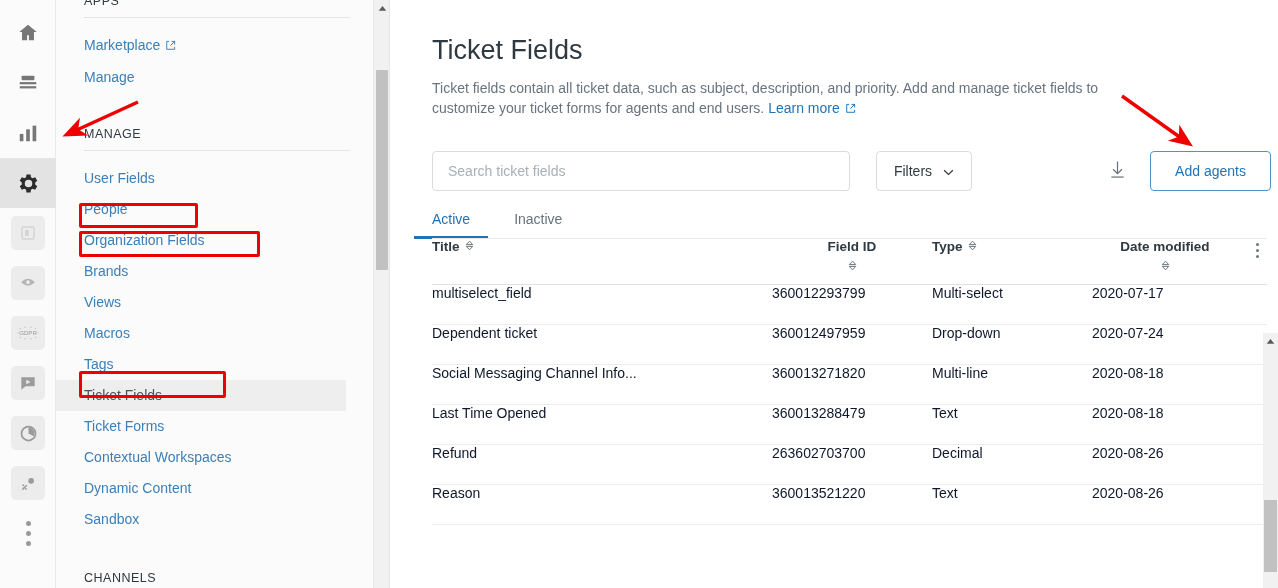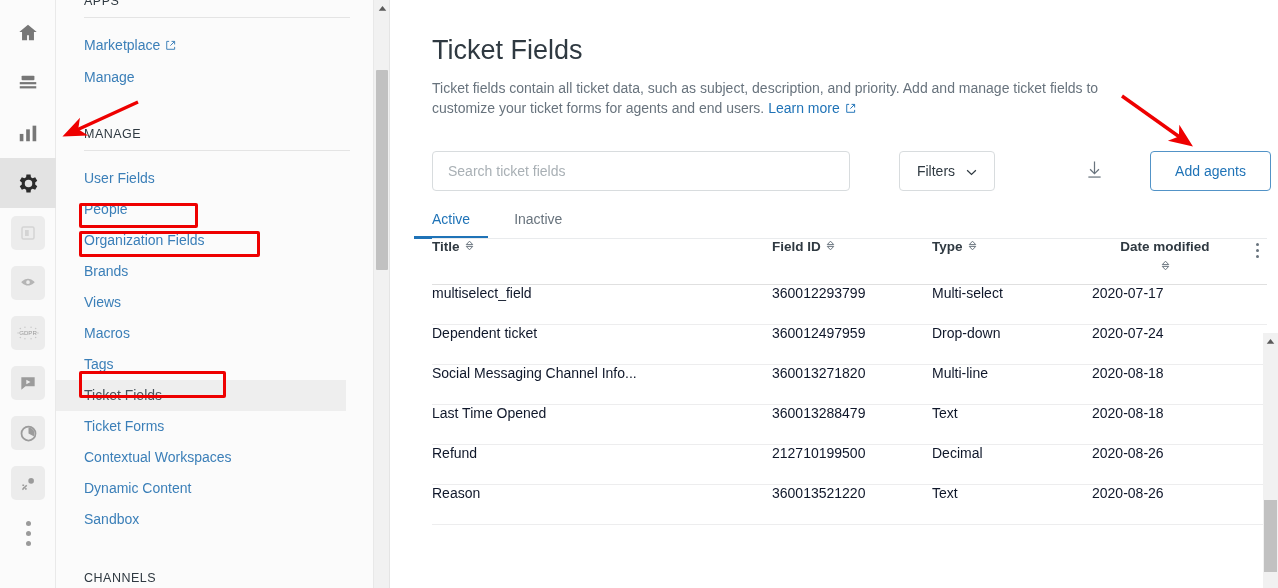--- a/index.html
+++ b/index.html
@@ -77,21 +77,21 @@
   .main { flex: 1; height: 588px; position: relative; background: #fff; overflow: hidden; }
   .main-pad { padding: 34px 0 0 42px; }
   .page-title {
     font-size: 27px; color: #2f3941; font-weight: 400; margin: 0 0 12px 0; line-height: 32px;
   }
   .page-desc {
     font-size: 14px; color: #68737d; line-height: 20px; max-width: 690px; margin: 0;
   }
   .page-desc a { color: #1f73b7; text-decoration: none; }
 
-  .toolbar { display: flex; align-items: center; margin-top: 32px; padding-right: 4px; gap: 23px; }
+  .toolbar { display: flex; align-items: center; margin-top: 32px; padding-right: 4px; }
   .search-box {
     width: 418px; height: 40px; border: 1px solid #d8dcde; border-radius: 4px;
     background: #fff; display: flex; align-items: center; padding: 0 13px;
   }
   .search-box input {
     border: 0; outline: 0; width: 100%; font-size: 14px; color: #2f3941;
     font-family: "Liberation Sans", sans-serif; background: transparent;
   }
   .search-box input::placeholder { color: #a9b0b5; }
   .filters-btn {
@@ -131,21 +131,21 @@
   
   .table { width: 835px; margin-top: 0; }
   .trow { display: flex; align-items: flex-start; border-bottom: 1px solid #ededee; height: 40px; }
   .thead { height: 46px; border-bottom: 1px solid #e0e0e0; }
   .th {
     font-size: 13.5px; color: #2f3941; font-weight: bold; display: flex;
     align-items: center; gap: 5px; cursor: pointer;
   }
   .td { font-size: 14px; color: #0f172a; }
   .c-title { width: 340px; }
-  .c-id    { width: 160px; }
+  .c-id    { width: 160px; flex-direction: column; }
   .c-type  { width: 160px; }
   .c-date  { width: 146px; flex-direction: column; }
   .c-menu  { flex: 1; display: flex; justify-content: flex-end; padding-right: 4px; }
   .kebab { display: flex; flex-direction: column; gap: 3px; cursor: pointer; padding: 4px; }
   .kebab i { width: 3px; height: 3px; background: #68737d; border-radius: 50%; display: block; }
   .sort-ic { display: inline-block; }
 
   
   .tbl-scroll {
     position: absolute; right: 0; top: 333px; width: 15px; height: 255px;
@@ -452,21 +452,21 @@
         </div>
         <div class="trow">
           <div class="td c-title">Last Time Opened</div>
           <div class="td c-id">360013288479</div>
           <div class="td c-type">Text</div>
           <div class="td c-date">2020-08-18</div>
           <div class="c-menu"></div>
         </div>
         <div class="trow">
           <div class="td c-title">Refund</div>
-          <div class="td c-id">212710199500</div>
+          <div class="td c-id">263602703700</div>
           <div class="td c-type">Decimal</div>
           <div class="td c-date">2020-08-26</div>
           <div class="c-menu"></div>
         </div>
         <div class="trow">
           <div class="td c-title">Reason</div>
           <div class="td c-id">360013521220</div>
           <div class="td c-type">Text</div>
           <div class="td c-date">2020-08-26</div>
           <div class="c-menu"></div>

